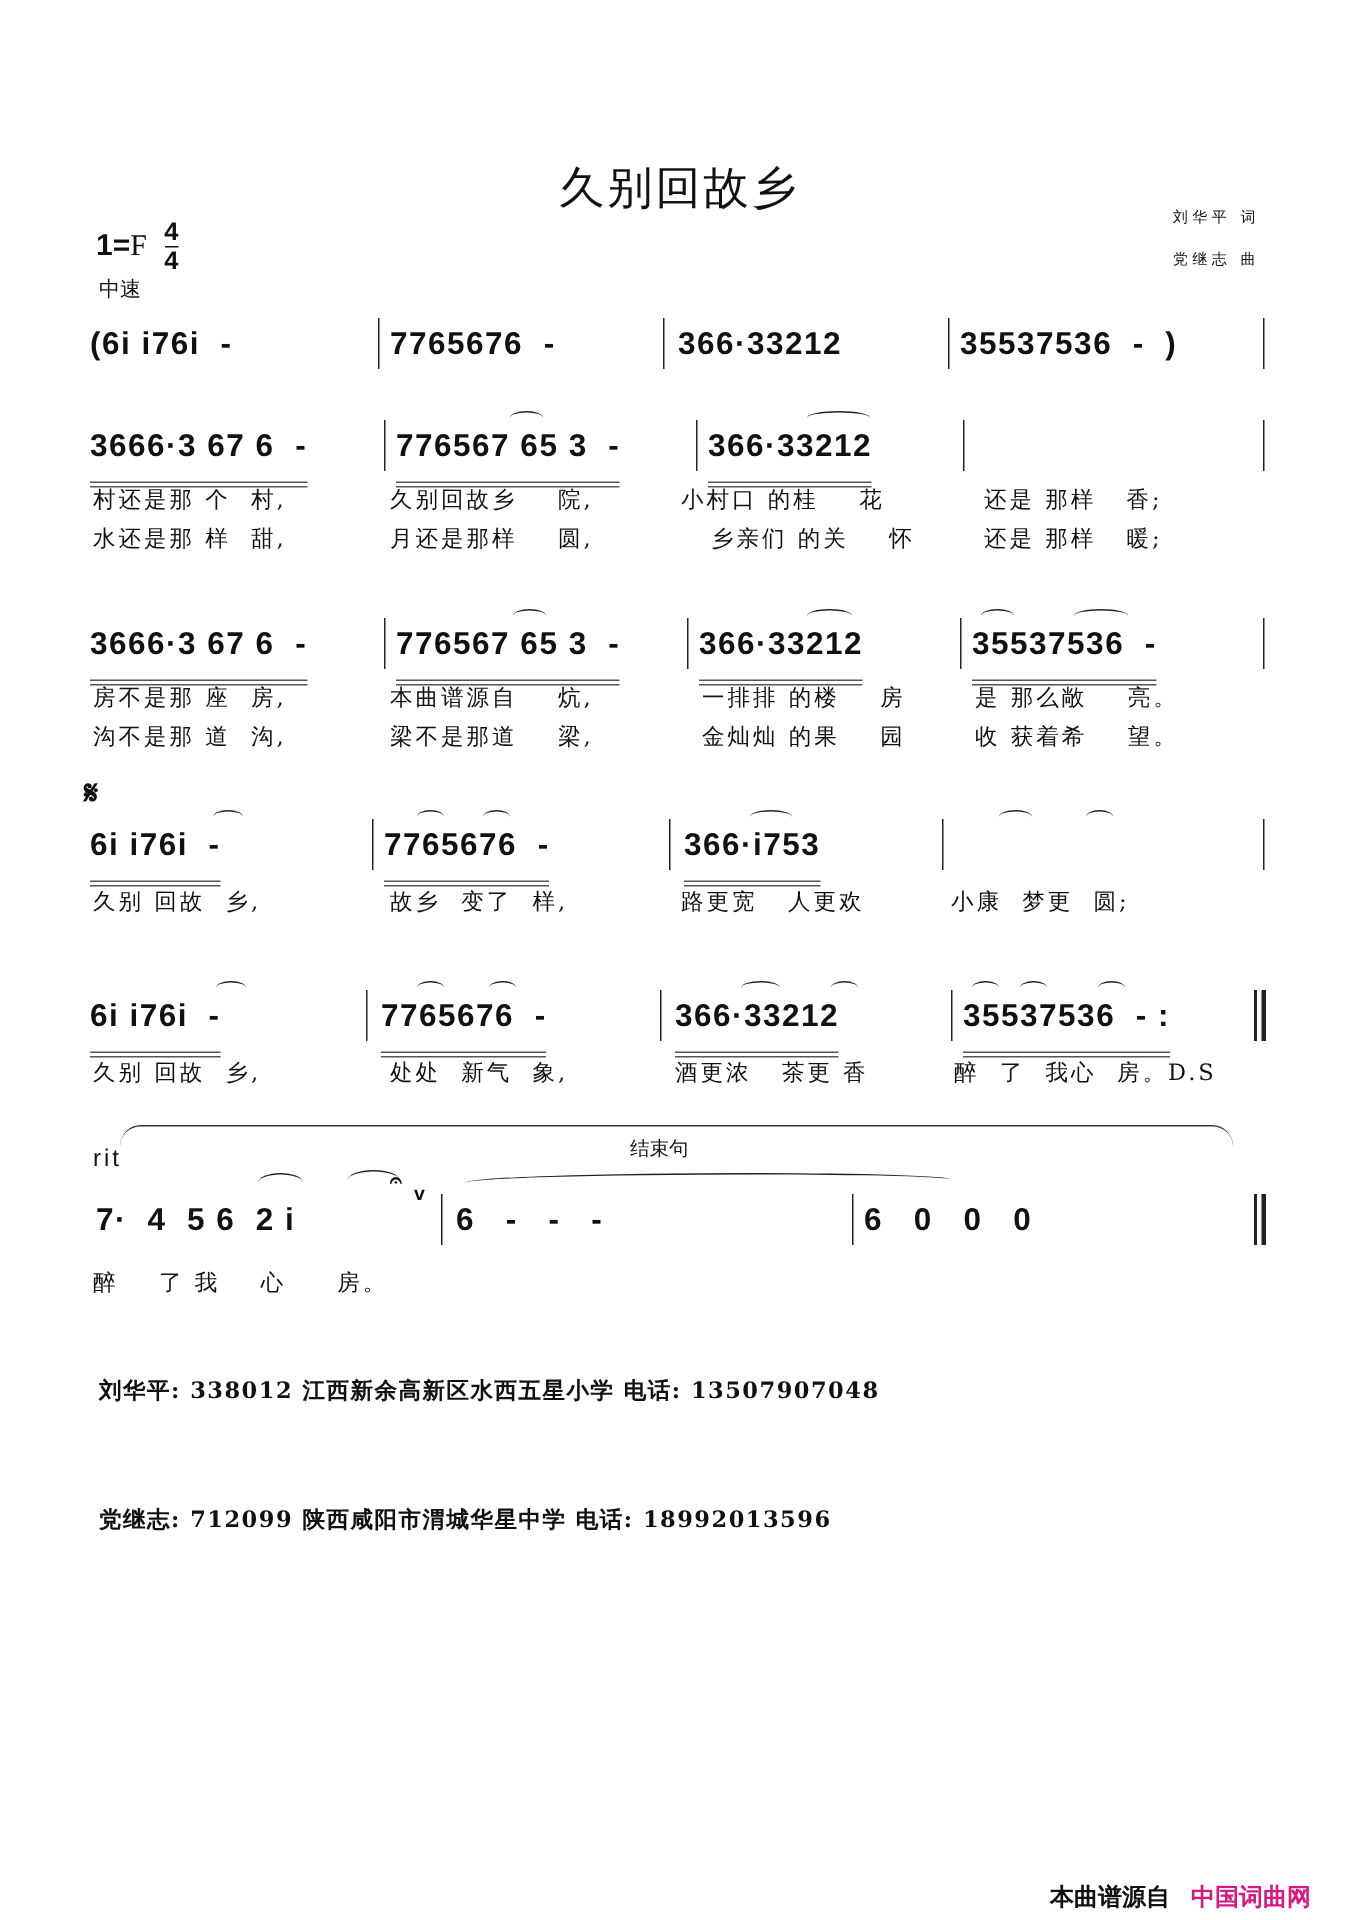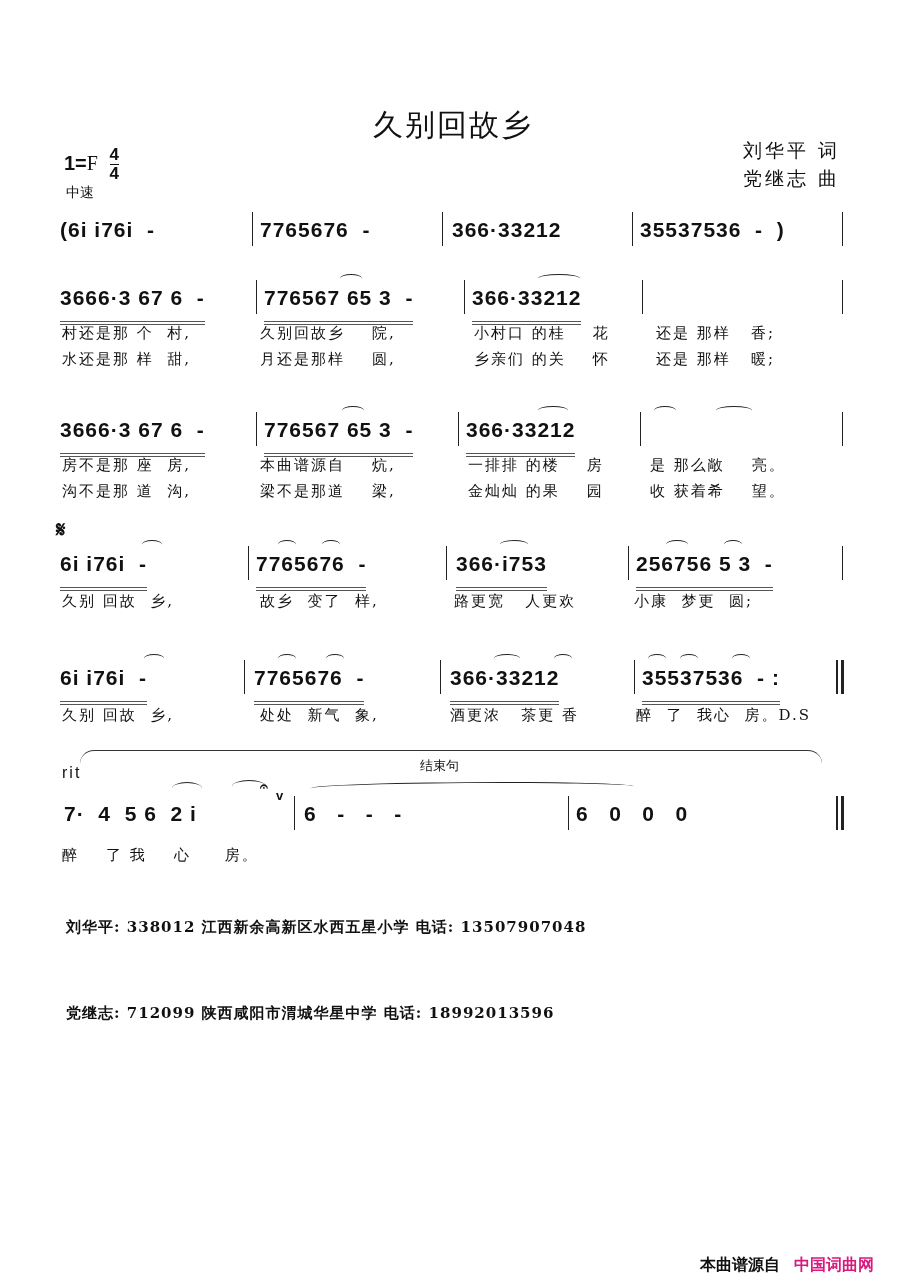--- a/index.html
+++ b/index.html
@@ -1,19 +1,19 @@
 <!DOCTYPE html>
 <html><head>
 <meta charset="utf-8">
 <style>
   html,body{margin:0;padding:0;background:#fff;}
   body{width:906px;height:1280px;position:relative;overflow:hidden;font-family:"DejaVu Serif",serif;color:#111;}
   .abs{position:absolute;}
   .title{left:0;width:906px;top:105px;text-align:center;font-size:30px;letter-spacing:2px;font-family:"DejaVu Serif",serif;}
-  .credit{right:66px;font-size:19px;letter-spacing:3px;}
+  .credit{right:66px;font-size:10px;letter-spacing:3px;}
   .key{left:64px;top:146px;font-family:"Liberation Sans",sans-serif;font-size:20px;font-weight:bold;}
   .key .f{font-weight:normal;font-family:"Liberation Serif",serif;}
   .ts{display:inline-block;vertical-align:middle;text-align:center;line-height:18px;font-size:17px;margin-left:6px;}
   .ts span{display:block;}
   .tempo{left:66px;top:184px;font-size:14px;}
   .row{position:absolute;left:60px;width:786px;}
   .notes{position:absolute;left:0;top:0;height:34px;width:100%;font-family:"Liberation Sans",sans-serif;font-weight:bold;font-size:21px;letter-spacing:1px;white-space:pre;}
   .meas{position:absolute;top:0;height:34px;}
   .bar{position:absolute;top:-6px;width:1px;height:34px;background:#222;}
   .lyr{position:absolute;font-size:15px;white-space:pre;letter-spacing:2px;}
@@ -56,38 +56,39 @@
     <span class="meas ul2" style="left:204px">776567 65 3  -</span>
     <div class="slur" style="left:280px;top:-12px;width:22px"></div>
     <div class="bar" style="left:404px"></div>
     <span class="meas ul2" style="left:412px">366·33212</span>
     <div class="slur" style="left:478px;top:-12px;width:42px"></div>
     <div class="bar" style="left:582px"></div>
     <div class="bar" style="left:782px"></div>
   </div>
   <div class="lyr" style="left:2px;top:38px">村还是那 个  村,</div>
   <div class="lyr" style="left:200px;top:38px">久别回故乡    院,</div>
-  <div class="lyr" style="left:414px;top:38px">小村口 的桂    花</div>
+  <div class="lyr" style="left:394px;top:38px">小村口 的桂    花</div>
   <div class="lyr" style="left:596px;top:38px">还是 那样   香;</div>
   <div class="lyr" style="left:2px;top:64px">水还是那 样  甜,</div>
   <div class="lyr" style="left:200px;top:64px">月还是那样    圆,</div>
   <div class="lyr" style="left:414px;top:64px">乡亲们 的关    怀</div>
   <div class="lyr" style="left:596px;top:64px">还是 那样   暖;</div>
 </div>
 
 <div class="row" style="top:418px">
   <div class="notes">
     <span class="meas ul2" style="left:0">3666·3 67 6  -</span>
     <div class="bar" style="left:196px"></div>
     <span class="meas ul2" style="left:204px">776567 65 3  -</span>
     <div class="slur" style="left:282px;top:-12px;width:22px"></div>
     <div class="bar" style="left:398px"></div>
     <span class="meas ul2" style="left:406px">366·33212</span>
     <div class="slur" style="left:478px;top:-12px;width:30px"></div>
     <div class="bar" style="left:580px"></div>
+    <span class="meas ul2" style="left:588px">35537536  -</span>
     <div class="slur" style="left:594px;top:-12px;width:22px"></div>
     <div class="slur" style="left:656px;top:-12px;width:36px"></div>
     <div class="bar" style="left:782px"></div>
   </div>
   <div class="lyr" style="left:2px;top:38px">房不是那 座  房,</div>
   <div class="lyr" style="left:200px;top:38px">本曲谱源自    炕,</div>
   <div class="lyr" style="left:408px;top:38px">一排排 的楼    房</div>
   <div class="lyr" style="left:590px;top:38px">是 那么敞    亮。</div>
   <div class="lyr" style="left:2px;top:64px">沟不是那 道  沟,</div>
   <div class="lyr" style="left:200px;top:64px">梁不是那道    梁,</div>
@@ -101,21 +102,20 @@
     <span class="meas ul2" style="left:0">6i i76i  -</span>
     <div class="slur" style="left:82px;top:-12px;width:20px"></div>
     <div class="bar" style="left:188px"></div>
     <span class="meas ul2" style="left:196px">7765676  -</span>
     <div class="slur" style="left:218px;top:-12px;width:18px"></div>
     <div class="slur" style="left:262px;top:-12px;width:18px"></div>
     <div class="bar" style="left:386px"></div>
     <span class="meas ul2" style="left:396px">366·i753</span>
     <div class="slur" style="left:440px;top:-12px;width:28px"></div>
     <div class="bar" style="left:568px"></div>
-    <span class="meas ul2" style="left:576px">256756 5 3  -</span>
     <div class="slur" style="left:606px;top:-12px;width:22px"></div>
     <div class="slur" style="left:664px;top:-12px;width:18px"></div>
     <div class="bar" style="left:782px"></div>
   </div>
   <div class="lyr" style="left:2px;top:40px">久别 回故  乡,</div>
   <div class="lyr" style="left:200px;top:40px">故乡  变了  样,</div>
   <div class="lyr" style="left:394px;top:40px">路更宽   人更欢</div>
   <div class="lyr" style="left:574px;top:40px">小康  梦更  圆;</div>
 </div>
 

